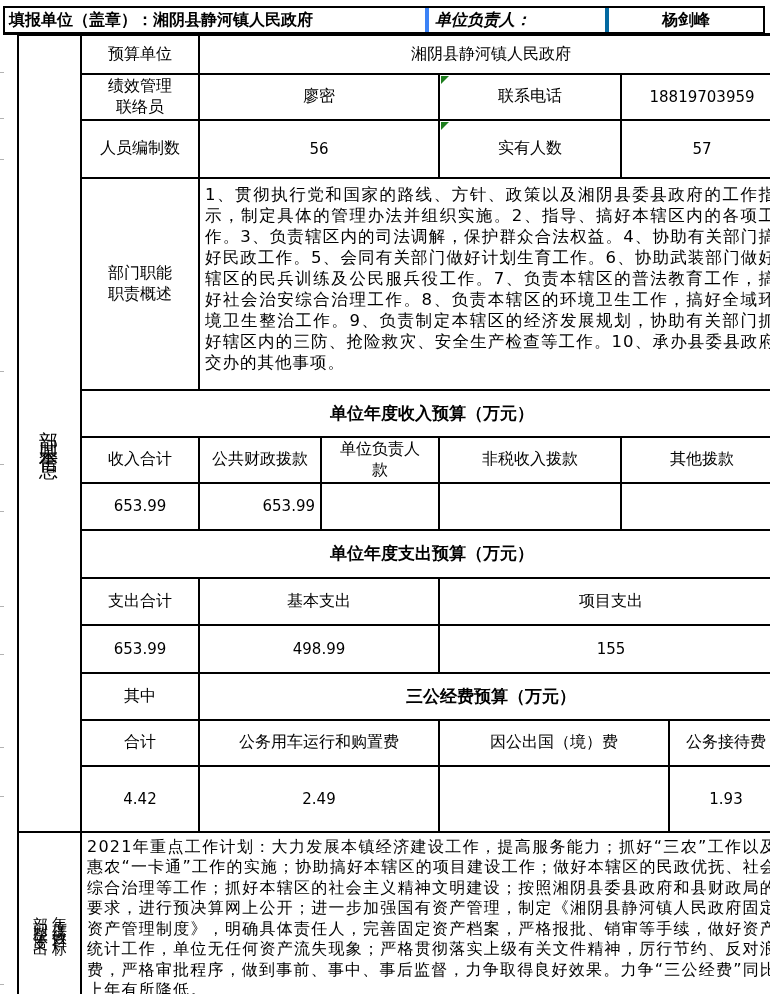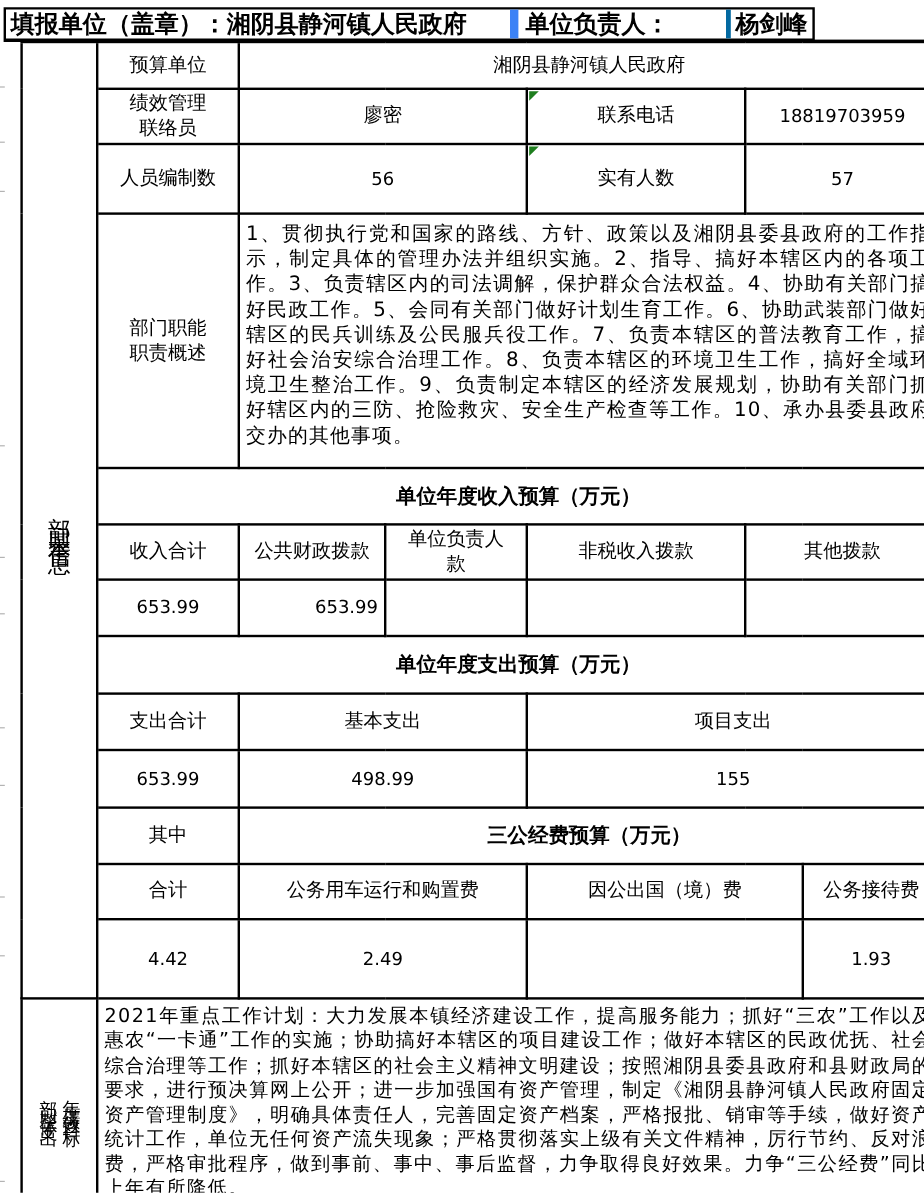--- a/index.html
+++ b/index.html
@@ -1,26 +1,26 @@
 <!DOCTYPE html>
 <html><head>
 <meta charset="utf-8">
 <style>
   html,body{margin:0;padding:0;background:#fff;}
   body{width:770px;height:994px;position:relative;overflow:hidden;
        font-family:"DejaVu Sans",sans-serif;color:#000;}
   .sheet{position:absolute;inset:0;}
 
   
-  .row1{position:absolute;left:3px;top:6px;width:676px;height:29px;
+  .row1{position:absolute;left:3px;top:6px;width:762px;height:29px;
         display:flex;border:2px solid #000;border-bottom:3px solid #000;
-        box-sizing:border-box;font-weight:bold;font-size:20px;text-align:right;}
+        box-sizing:border-box;font-weight:bold;font-size:16px;text-align:right;}
   .row1 .c{display:flex;align-items:center;box-sizing:border-box;height:100%;}
   .r1a{width:420px;padding-left:4px;}
-  .r1b{width:180px;border-left:7px solid #3b82f6;padding-left:6px;}
+  .r1b{width:180px;border-left:4px solid #3b82f6;padding-left:6px;font-style:italic;}
   .r1c{flex:1;border-left:4px solid #0369a1;justify-content:center;}
 
   
   table.main{position:absolute;left:17px;top:33px;width:765px;
              border-collapse:collapse;table-layout:fixed;
              border:2px solid #000;border-top:3px solid #000;}
   td{border:2px solid #000;text-align:center;vertical-align:middle;
      padding:0;font-size:16px;overflow:hidden;}
   .pre{white-space:pre-line;margin-top:36px;}
   .num{font-size:15px;}

